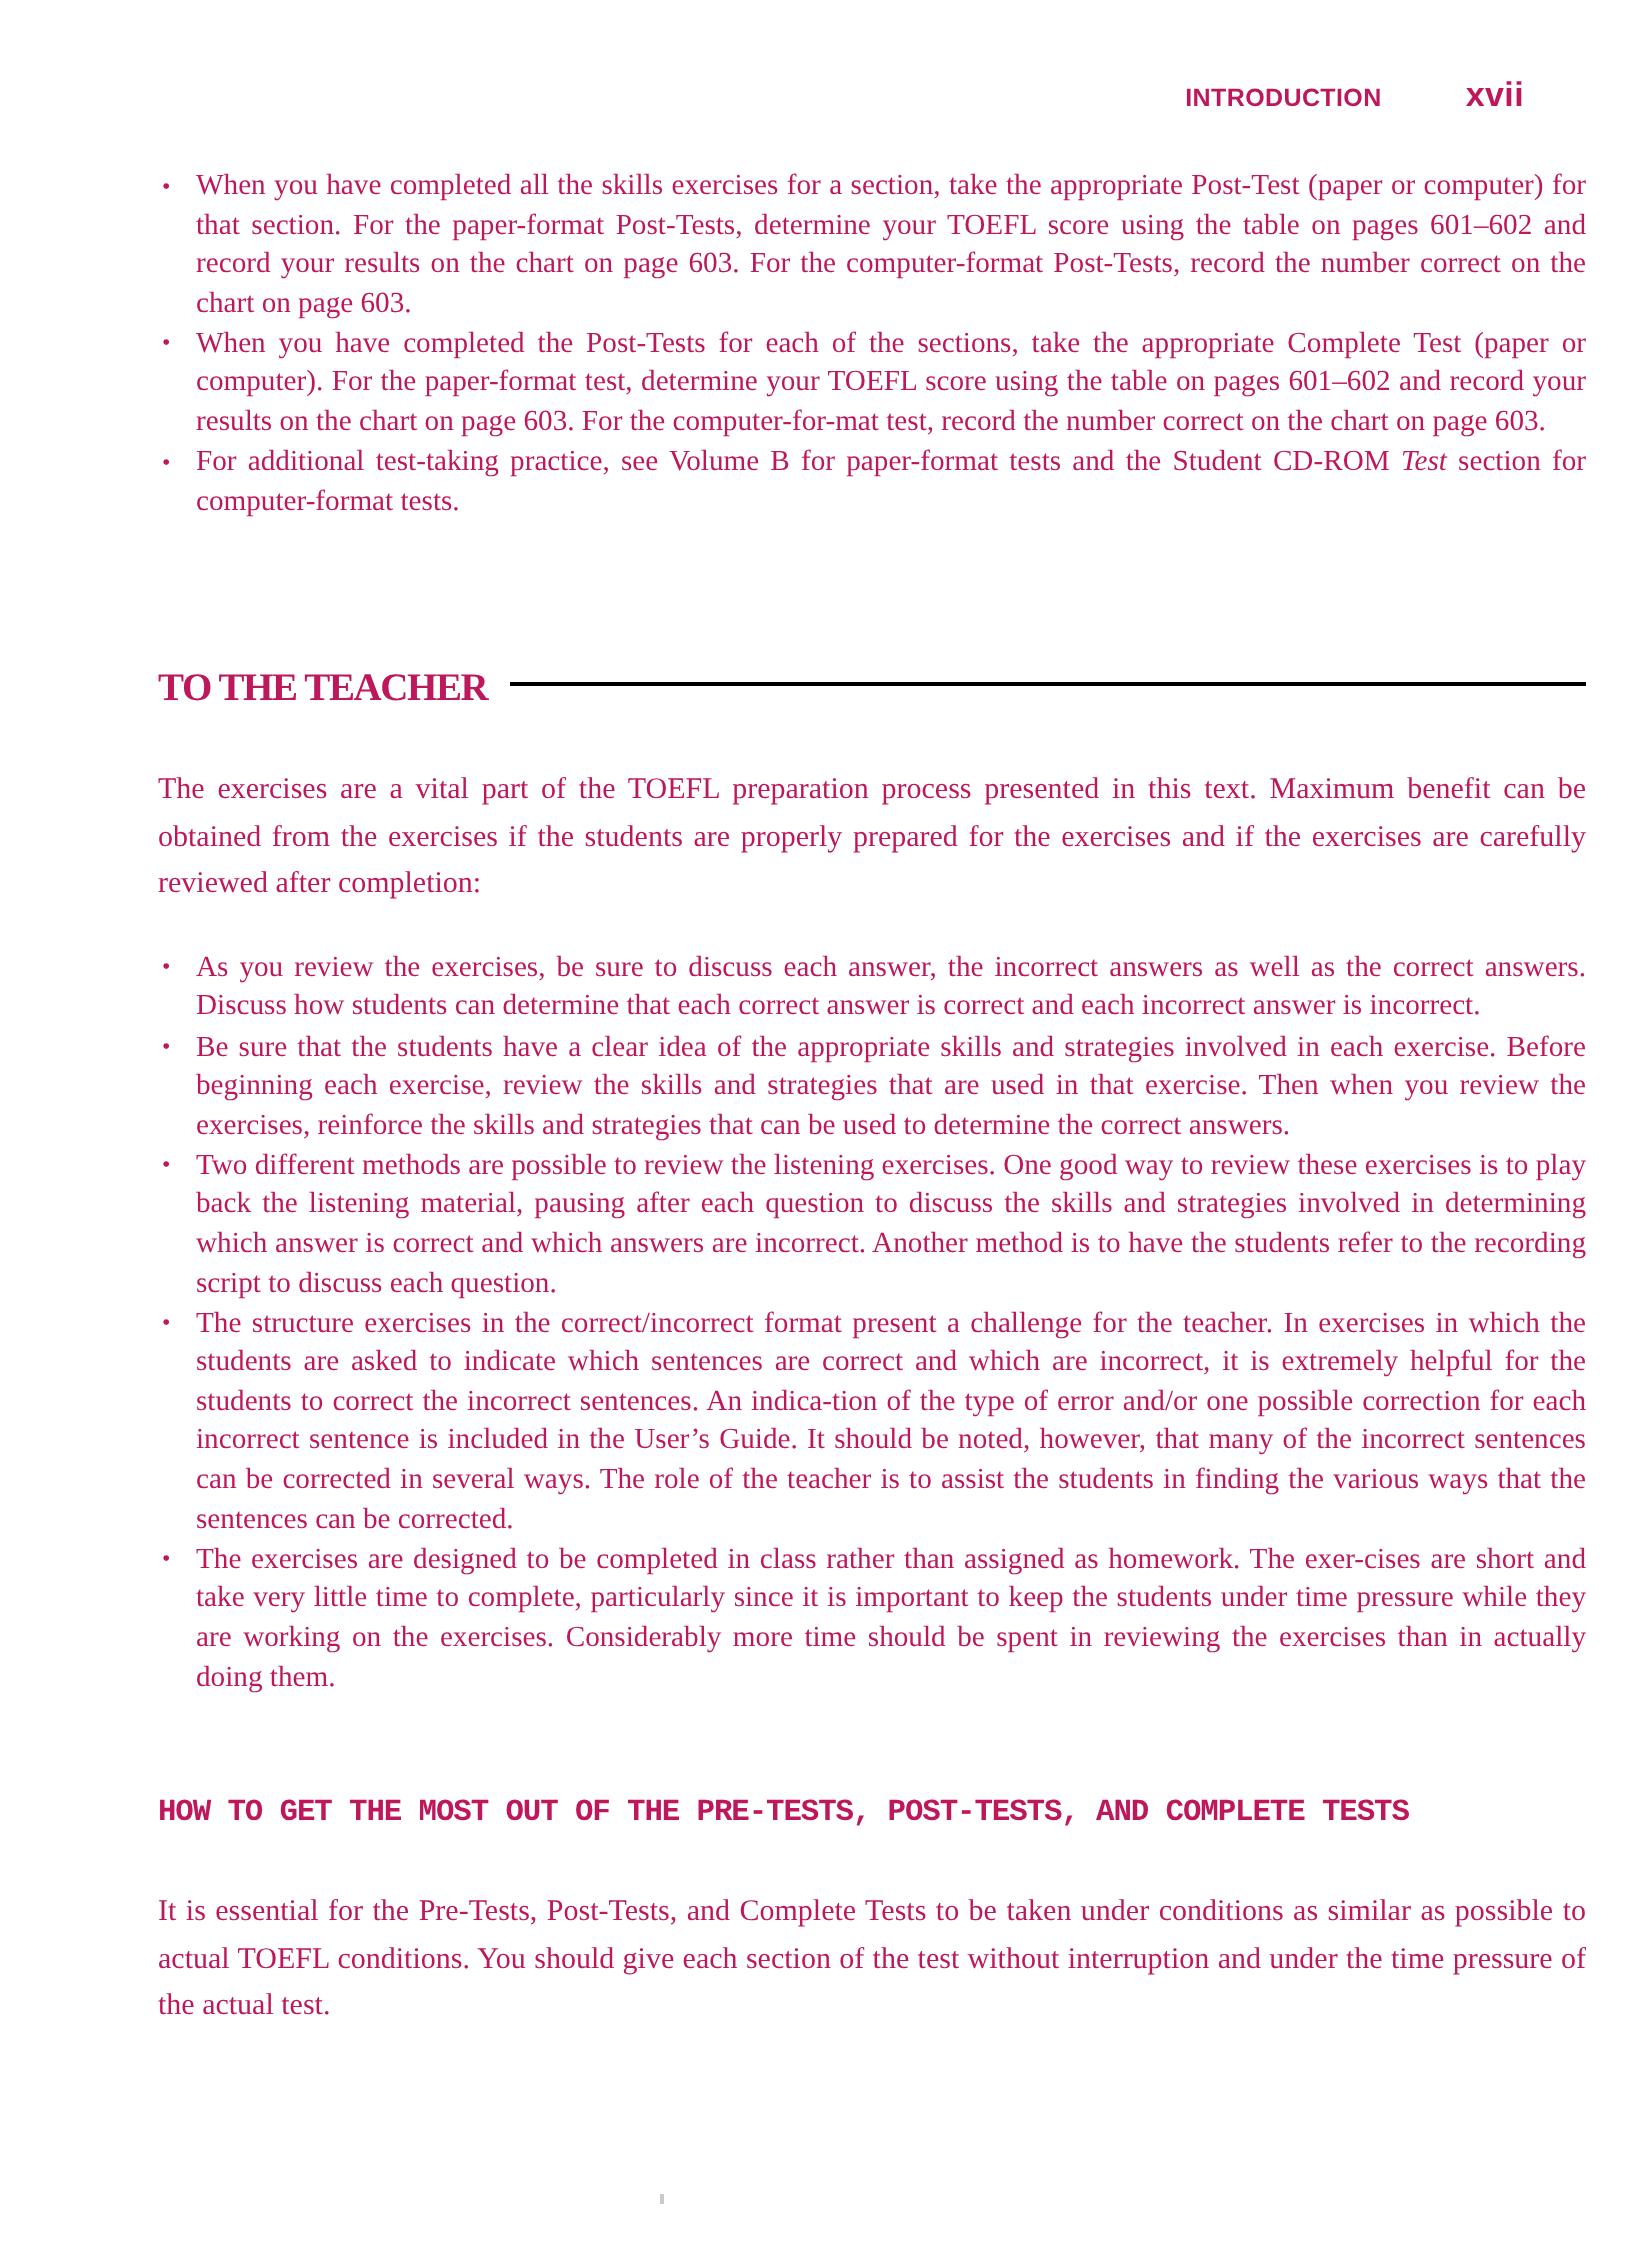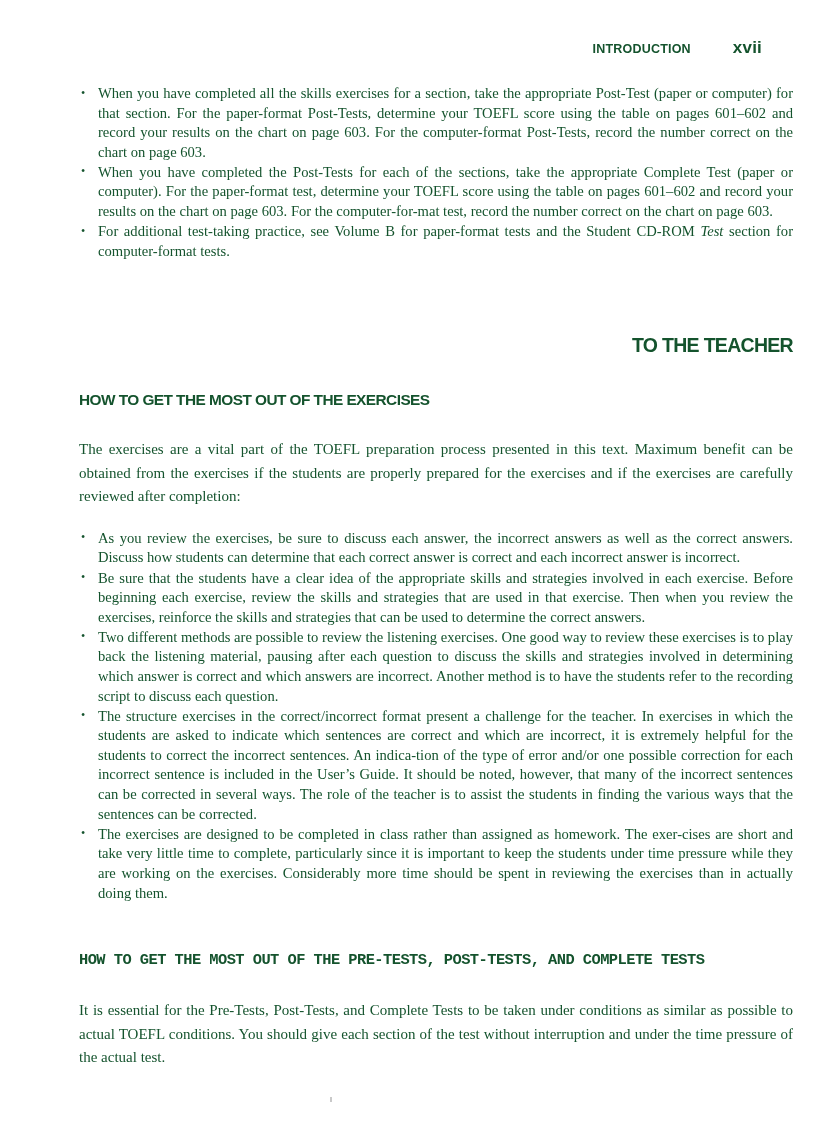--- a/index.html
+++ b/index.html
@@ -7,21 +7,21 @@
     padding: 0;
     background: #ffffff;
   }
   .page {
     position: relative;
     width: 816px;
     height: 1123px;
     background: #ffffff;
     overflow: hidden;
     font-family: "Liberation Serif", "DejaVu Serif", serif;
-    color: #14532d;
+    color: #be185d;
   }
 
   
   .running-head {
     position: absolute;
     top: 38px;
     left: 48px;
     right: 54px;
     height: 18px;
     display: flex;
@@ -72,27 +72,26 @@
     margin: 0;
     font-size: 15px;
     line-height: 23.5px;
     text-align: justify;
     text-justify: inter-word;
   }
 
   
   .rule-heading {
     display: flex;
-    align-items: flex-end;
-    font-family: Liberation Sans, sans-serif;
+    align-items: flex-start;
+    font-family: Liberation Serif, serif;
     font-weight: bold;
     font-size: 19.5px;
     letter-spacing: -0.7px;
     white-space: nowrap;
-    flex-direction: column;
   }
   .rule-heading .rule-line {
     flex: 1 1 auto;
     height: 2px;
     background: #000000;
     margin-left: 11px;
     margin-top: 7px;
   }
   .sub-heading {
     font-family: "Liberation Sans", "DejaVu Sans", sans-serif;
@@ -127,21 +126,20 @@
       <li>When you have completed all the skills exercises for a section, take the appropriate Post-Test (paper or computer) for that section. For the paper-format Post-Tests, determine your TOEFL score using the table on pages 601–602 and record your results on the chart on page 603. For the computer-format Post-Tests, record the number correct on the chart on page 603.</li>
       <li>When you have completed the Post-Tests for each of the sections, take the appropriate Complete Test (paper or computer). For the paper-format test, determine your TOEFL score using the table on pages 601–602 and record your results on the chart on page 603. For the computer-for-mat test, record the number correct on the chart on page 603.</li>
       <li><span>For additional test-taking practice, see Volume B for paper-format tests and the Student CD-ROM </span><i>Test</i><span> section for computer-format tests.</span></li>
     </ul>
 
     <div class="rule-heading" style="margin-top:73px;">
       <span>TO THE TEACHER</span>
       <span class="rule-line"></span>
     </div>
 
-    <div class="sub-heading" style="margin-top:24px;">HOW TO GET THE MOST OUT OF THE EXERCISES</div>
 
     <p class="para" style="margin-top:28px;">The exercises are a vital part of the TOEFL preparation process presented in this text. Maximum benefit can be obtained from the exercises if the students are properly prepared for the exercises and if the exercises are carefully reviewed after completion:</p>
 
     <ul class="bullets" style="margin-top:20px;">
       <li>As you review the exercises, be sure to discuss each answer, the incorrect answers as well as the correct answers. Discuss how students can determine that each correct answer is correct and each incorrect answer is incorrect.</li>
       <li>Be sure that the students have a clear idea of the appropriate skills and strategies involved in each exercise. Before beginning each exercise, review the skills and strategies that are used in that exercise. Then when you review the exercises, reinforce the skills and strategies that can be used to determine the correct answers.</li>
       <li>Two different methods are possible to review the listening exercises. One good way to review these exercises is to play back the listening material, pausing after each question to discuss the skills and strategies involved in determining which answer is correct and which answers are incorrect. Another method is to have the students refer to the recording script to discuss each question.</li>
       <li>The structure exercises in the correct/incorrect format present a challenge for the teacher. In exercises in which the students are asked to indicate which sentences are correct and which are incorrect, it is extremely helpful for the students to correct the incorrect sentences. An indica-tion of the type of error and/or one possible correction for each incorrect sentence is included in the User’s Guide. It should be noted, however, that many of the incorrect sentences can be corrected in several ways. The role of the teacher is to assist the students in finding the various ways that the sentences can be corrected.</li>
       <li>The exercises are designed to be completed in class rather than assigned as homework. The exer-cises are short and take very little time to complete, particularly since it is important to keep the students under time pressure while they are working on the exercises. Considerably more time should be spent in reviewing the exercises than in actually doing them.</li>
     </ul>

